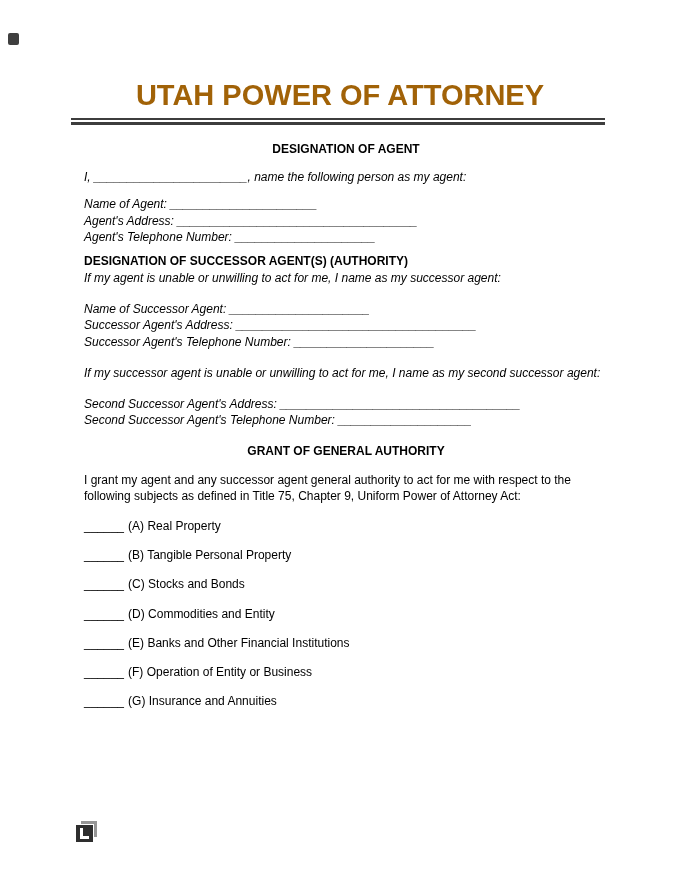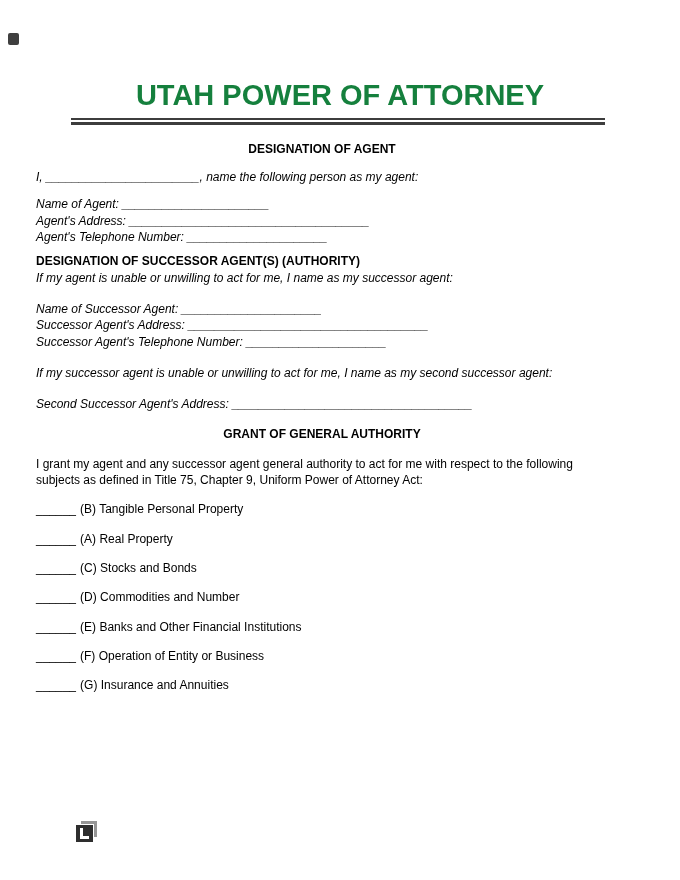--- a/index.html
+++ b/index.html
@@ -18,33 +18,33 @@
     width: 11px; height: 12px;
     background: #3f3f3f;
     border-radius: 2px;
   }
   .doc-title {
     padding-top: 80px;
     text-align: center;
     font-size: 29px;
     font-weight: bold;
     line-height: 1.1;
-    color: #15803d;
+    color: #a16207;
     white-space: nowrap;
   }
   .title-rule {
     box-sizing: border-box;
     margin: 6px 0 0 71px;
     width: 534px;
     height: 7px;
     border-top: 2px solid #3d3d3d;
     border-bottom: 3px solid #3d3d3d;
   }
   .content {
-    padding: 0 72px 0 36px;
+    padding: 0 72px 0 84px;
     font-size: 12px;
     line-height: 16.3px;
   }
   .h-center { text-align: center; font-weight: bold; }
   .h-left   { font-weight: bold; }
   .mt-designation { margin-top: 16px; }
   .mt-intro       { margin-top: 12px; }
   .mt-fields      { margin-top: 11px; }
   .mt-succ-head   { margin-top: 8px; }
   .mt-block       { margin-top: 15px; }
@@ -101,39 +101,40 @@
     <div class="mt-block">
       <div class="line">Name of Successor Agent: _____________________</div>
       <div class="line">Successor Agent's Address: ____________________________________</div>
       <div class="line">Successor Agent's Telephone Number: _____________________</div>
     </div>
 
     <div class="line mt-block">If my successor agent is unable or unwilling to act for me, I name as my second successor agent:</div>
 
     <div class="mt-block">
       <div class="line">Second Successor Agent's Address: ____________________________________</div>
+      <div class="line">Second Successor Agent's Telephone Number: ____________________</div>
     </div>
 
     <div class="h-center mt-grant-head">GRANT OF GENERAL AUTHORITY</div>
 
     <div class="mt-para1">I grant my agent and any successor agent general authority to act for me with respect to the following subjects as defined in Title 75, Chapter 9, Uniform Power of Attorney Act:</div>
 
 
     <div>
       <div class="subject-row">
-        <span>______</span><span class="subject-label">(B) Tangible Personal Property</span>
+        <span>______</span><span class="subject-label">(A) Real Property</span>
       </div>
       <div class="subject-row">
-        <span>______</span><span class="subject-label">(A) Real Property</span>
+        <span>______</span><span class="subject-label">(B) Tangible Personal Property</span>
       </div>
       <div class="subject-row">
         <span>______</span><span class="subject-label">(C) Stocks and Bonds</span>
       </div>
       <div class="subject-row">
-        <span>______</span><span class="subject-label">(D) Commodities and Number</span>
+        <span>______</span><span class="subject-label">(D) Commodities and Entity</span>
       </div>
       <div class="subject-row">
         <span>______</span><span class="subject-label">(E) Banks and Other Financial Institutions</span>
       </div>
       <div class="subject-row">
         <span>______</span><span class="subject-label">(F) Operation of Entity or Business</span>
       </div>
       <div class="subject-row">
         <span>______</span><span class="subject-label">(G) Insurance and Annuities</span>
       </div>

